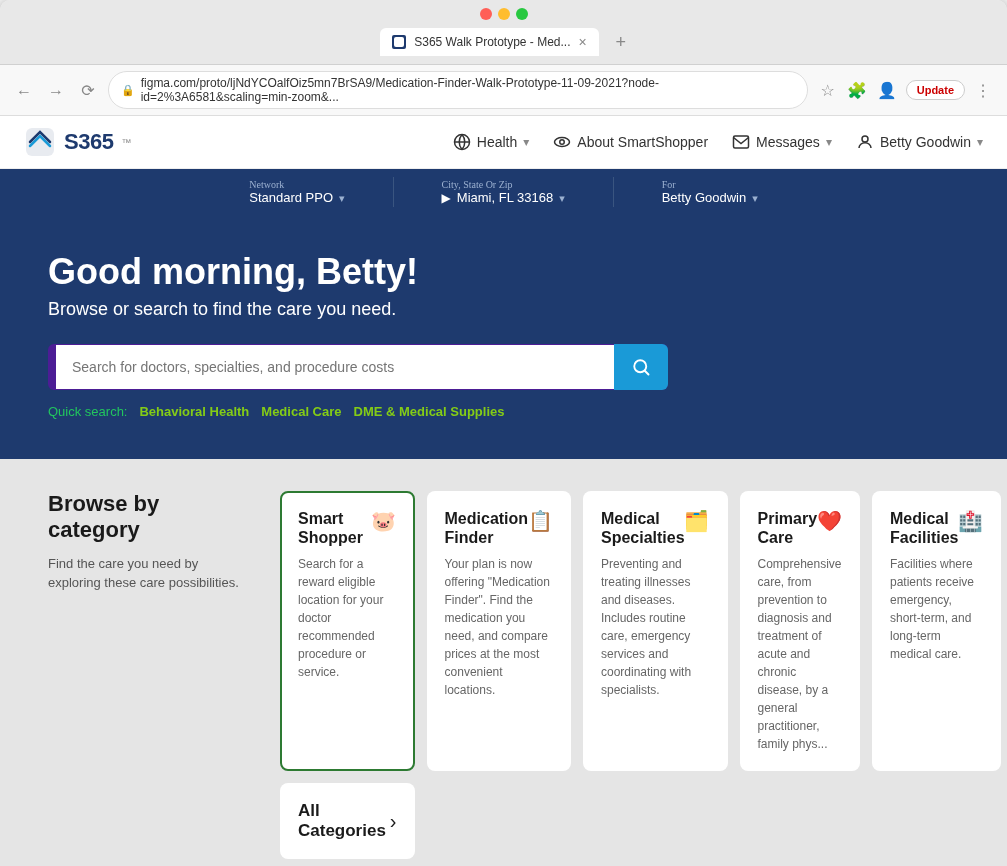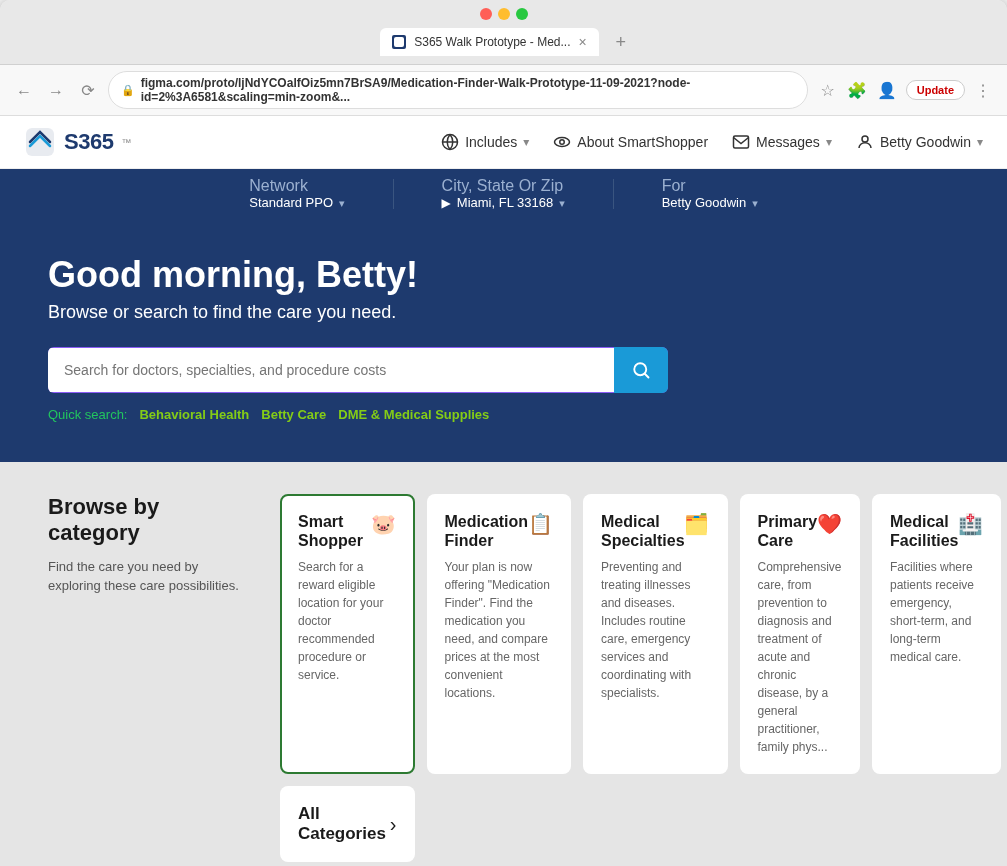--- a/index.html
+++ b/index.html
@@ -16,51 +16,51 @@
     .browser-tab-bar { display: flex; align-items: center; gap: 8px; flex: 1; margin-left: 8px; }
     .browser-tab { background: white; border-radius: 6px 6px 0 0; padding: 4px 12px; font-size: 12px; color: #333; display: flex; align-items: center; gap: 8px; height: 28px; }
     .browser-tab-icon { width: 14px; height: 14px; background: #1e3a6e; border-radius: 2px; display: flex; align-items: center; justify-content: center; }
     .browser-tab-icon svg { width: 10px; height: 10px; fill: white; }
     .browser-tab-close { font-size: 14px; color: #888; cursor: pointer; }
     .browser-new-tab { width: 28px; height: 28px; display: flex; align-items: center; justify-content: center; font-size: 18px; color: #888; cursor: pointer; }
     .browser-nav { background: #f8f8f8; padding: 6px 12px; display: flex; align-items: center; gap: 8px; border-bottom: 1px solid #ddd; }
     .nav-btn { width: 24px; height: 24px; display: flex; align-items: center; justify-content: center; color: #888; font-size: 16px; cursor: pointer; border-radius: 50%; }
     .address-bar { flex: 1; background: white; border: 1px solid #ddd; border-radius: 20px; padding: 4px 12px; font-size: 12px; color: #555; display: flex; align-items: center; gap: 6px; }
     .address-bar-lock { font-size: 11px; color: #555; }
-    .address-text { flex: 1; font-size: 12px; color: #333; font-weight: bold; }
+    .address-text { flex: 1; font-size: 12px; color: #333; }
     .nav-actions { display: flex; gap: 6px; align-items: center; }
     .update-btn { background: white; border: 1px solid #ccc; border-radius: 12px; padding: 3px 10px; font-size: 11px; color: #c00; font-weight: bold; cursor: pointer; }
 
     
     .app-content { background: white; }
 
     
     .app-header { background: white; padding: 10px 24px; display: flex; align-items: center; justify-content: space-between; border-bottom: 1px solid #eee; }
     .logo-area { display: flex; align-items: center; gap: 8px; justify-content: flex-end; }
     .logo-icon { width: 32px; height: 32px; }
     .logo-text { font-size: 22px; font-weight: 700; color: #1e3a6e; letter-spacing: -0.5px; }
     .logo-tm { font-size: 10px; color: #888; vertical-align: super; }
     .header-nav { display: flex; align-items: center; gap: 24px; }
     .header-nav-item { display: flex; align-items: center; gap: 6px; font-size: 14px; color: #333; cursor: pointer; }
     .header-nav-item svg { width: 18px; height: 18px; }
     .header-nav-chevron { font-size: 12px; color: #888; }
 
     
     .sub-header { background: #1e3a6e; padding: 8px 24px; display: flex; align-items: center; justify-content: center; gap: 48px; }
     .sub-header-item { display: flex; flex-direction: column; align-items: flex-start; position: relative; }
-    .sub-header-label { font-size: 16px; color: #9bb0d0; text-transform: capitalize; }
+    .sub-header-label { font-size: 10px; color: #9bb0d0; text-transform: capitalize; font-family: Liberation Serif, serif; }
     .sub-header-value { font-size: 13px; color: white; font-weight: 400; display: flex; align-items: flex-end; gap: 6px; }
     .sub-header-chevron { font-size: 11px; color: #9bb0d0; }
     .sub-header-divider { width: 1px; height: 30px; background: #3a5580; }
 
     
     .hero { background: #1e3a6e; padding: 36px 48px 40px; }
     .hero-title { font-size: 36px; font-weight: 800; color: white; margin-bottom: 6px; }
     .hero-subtitle { font-size: 18px; color: white; font-weight: 500; margin-bottom: 24px; }
-    .search-bar { display: flex; align-items: center; background: #8b5cf6; border-radius: 6px; overflow: hidden; max-width: 620px; }
+    .search-bar { display: flex; align-items: center; background: #4c1d95; border-radius: 6px; overflow: hidden; max-width: 620px; padding-left: 8px; }
     .search-input { flex: 1; padding: 14px 16px; font-size: 14px; color: #888; border: none; outline: none; }
     .search-btn { background: #1a9ad7; border: none; padding: 14px 18px; cursor: pointer; display: flex; align-items: center; justify-content: center; }
     .search-btn svg { width: 18px; height: 18px; fill: white; }
     .quick-search { margin-top: 14px; display: flex; align-items: center; gap: 12px; }
     .quick-search-label { font-size: 13px; color: #22c55e; }
     .quick-search-link { font-size: 13px; color: #84cc16; font-weight: 600; cursor: pointer; text-decoration: none; }
 
     
     .browse-section { background: #e5e5e5; padding: 32px 48px; }
     .browse-inner { display: flex; gap: 32px; }
@@ -139,21 +139,21 @@
         <span class="logo-text">S365</span>
           <span class="logo-tm">™</span>
       </div>
       <div class="header-nav">
 
         <div class="header-nav-item">
           <svg viewBox="0 0 24 24" fill="none" stroke="#333" stroke-width="2">
               <circle cx="12" cy="12" r="10"></circle>
               <path d="M2 12h20M12 2a15.3 15.3 0 010 20M12 2a15.3 15.3 0 000 20"></path>
             </svg>
-          <span>Includes</span>
+          <span>Health</span>
           <span class="header-nav-chevron">▾</span>
         </div>
 
         <div class="header-nav-item">
           <svg viewBox="0 0 24 24" fill="none" stroke="#333" stroke-width="2">
               <ellipse cx="12" cy="12" rx="10" ry="6"></ellipse>
               <circle cx="12" cy="12" r="3"></circle>
             </svg>
           <span>About SmartShopper</span>
         </div>
@@ -213,21 +213,21 @@
         <button class="search-btn">
           <svg viewBox="0 0 24 24">
               <circle cx="11" cy="11" r="8" fill="none" stroke="white" stroke-width="2.5"></circle>
               <line x1="17" y1="17" x2="22" y2="22" stroke="white" stroke-width="2.5" stroke-linecap="round"></line>
             </svg>
         </button>
       </div>
       <div class="quick-search">
         <span class="quick-search-label">Quick search:</span>
         <span class="quick-search-link">Behavioral Health</span>
-        <span class="quick-search-link">Betty Care</span>
+        <span class="quick-search-link">Medical Care</span>
         <span class="quick-search-link">DME &amp; Medical Supplies</span>
       </div>
     </div>
 
     <div class="browse-section">
       <div class="browse-inner">
         <div class="browse-left">
           <div class="browse-left-title">Browse by category</div>
           <div class="browse-left-desc">Find the care you need by exploring these care possibilities.</div>
         </div>

